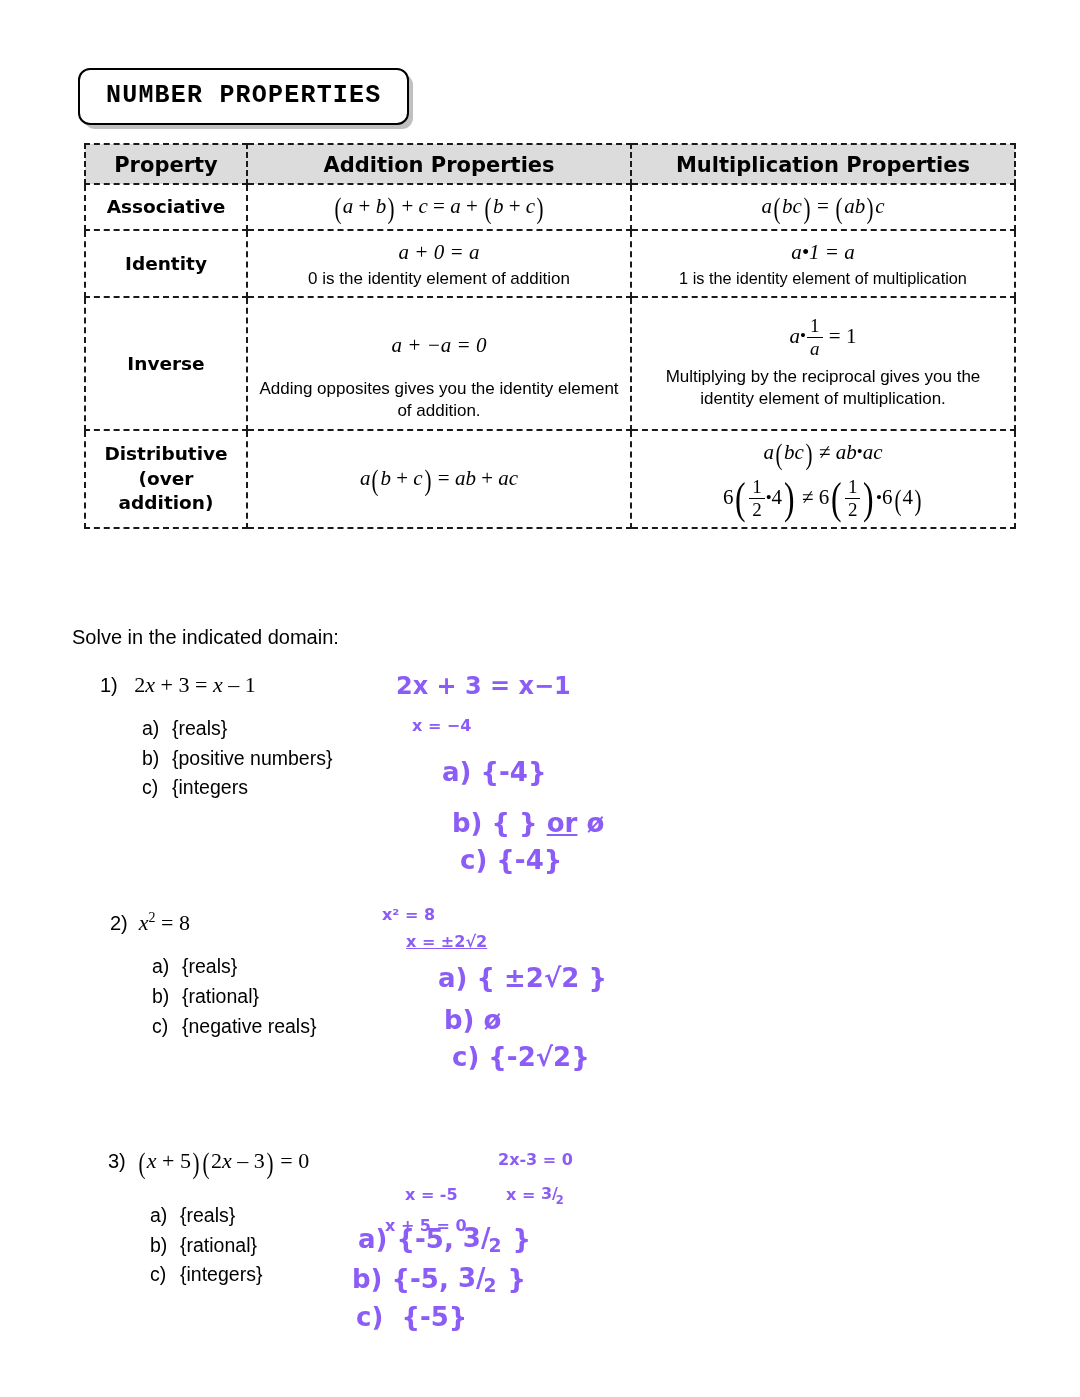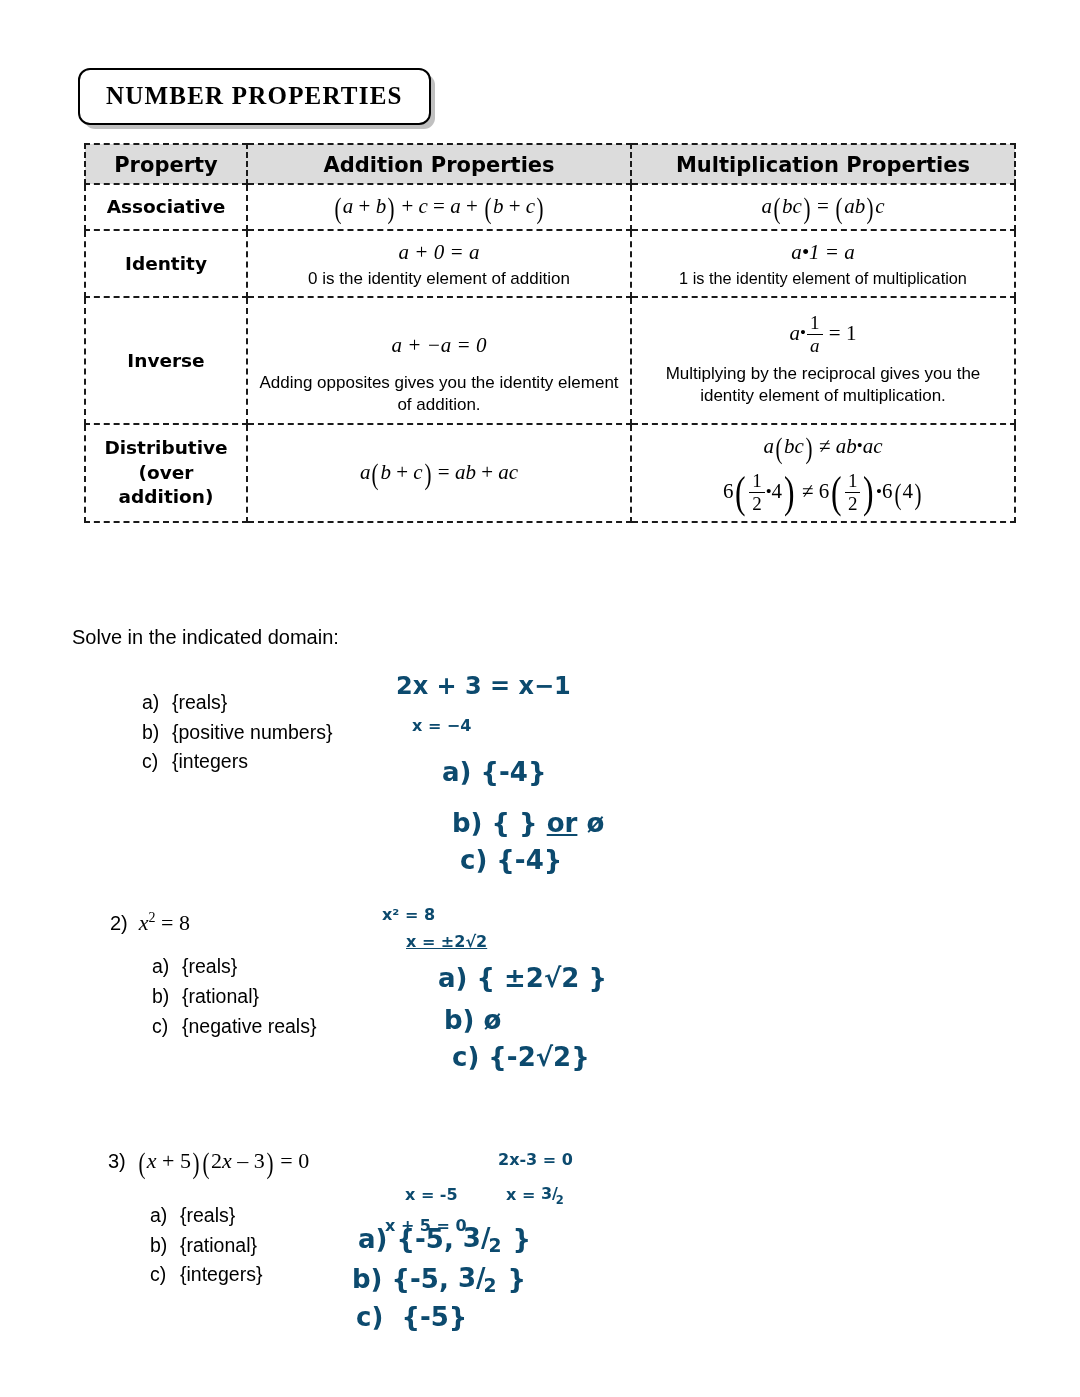--- a/index.html
+++ b/index.html
@@ -24,21 +24,21 @@
   }
   .title-box {
     border: 2px solid #000;
     border-radius: 12px;
     background: #fff;
     padding: 13px 26px 15px 26px;
     box-shadow: 5px 5px 0 -1px rgba(140,140,140,0.55);
     display: inline-block;
   }
   .title-box .title-text {
-    font-family: Liberation Serif, serif;
+    font-family: Liberation Mono, monospace;
     font-weight: bold;
     font-size: 25px;
     letter-spacing: 1.2px;
     line-height: 1;
     white-space: nowrap;
   }
 
   
   .props-table {
     position: absolute;
@@ -165,21 +165,21 @@
   }
   .choices .row { white-space: nowrap; }
   .choices .lbl {
     display: inline-block;
     width: 30px;
   }
 
   
   .hand {
     position: absolute;
-    color: #0c4a6e;
+    color: #8b5cf6;
     font-family: "DejaVu Sans", sans-serif;
     font-weight: bold;
     white-space: nowrap;
   }
   .hand.sz1 { font-size: 16px; }
   .hand.sz2 { font-size: 24px; }
   .hand.sz3 { font-size: 26px; }
   .hand .u { text-decoration: underline; }
   .dfrac {
     display: inline-block;
@@ -234,21 +234,21 @@
       <td>
         <div class="formula">a•1 = a</div>
         <div class="note tight">1 is the identity element of multiplication</div>
       </td>
     </tr>
 
     <tr>
       <td class="prop-name">Inverse</td>
       <td>
         <div class="formula" style="margin-top:26px">a + −a = 0</div>
-        <div class="note" style="margin-top:10px">Adding opposites gives you the identity element of addition.</div>
+        <div class="note" style="margin-top:16px">Adding opposites gives you the identity element of addition.</div>
       </td>
       <td>
         <div class="formula">
           <i>a</i><span class="dotop">•</span><span class="frac"><span class="top">1</span><span class="bot">a</span></span> <span class="op">=</span> <span class="num">1</span>
         </div>
         <div class="note" style="margin-top:6px">Multiplying by the reciprocal gives you the identity element of multiplication.</div>
       </td>
     </tr>
 
     <tr>
@@ -268,20 +268,24 @@
           <span class="num">6</span><span class="bigparen">(</span><span class="frac"><span class="top">1</span><span class="bot upright">2</span></span><span class="bigparen">)</span><span class="dotop">•</span><span class="num">6</span><span class="medparen">(</span><span class="num">4</span><span class="medparen">)</span>
         </div>
       </td>
     </tr>
   </tbody>
 </table>
 
 <div class="solve-label">Solve in the indicated domain:</div>
 
 <div class="problem" style="left:100px; top:672px;">
+  <div class="p-stem">
+    <span class="lead">1)</span>
+    &nbsp;&nbsp;2<span class="v">x</span> + 3 = <span class="v">x</span> – 1
+  </div>
   <div class="choices">
     <div class="row"><span class="lbl">a)</span><span>{reals}</span></div>
     <div class="row"><span class="lbl">b)</span><span>{positive numbers}</span></div>
     <div class="row"><span class="lbl">c)</span><span>{integers</span></div>
   </div>
 </div>
 
 <div class="hand sz2" style="left:396px; top:672px;">2x + 3 = x−1</div>
 <div class="hand sz1" style="left:412px; top:716px;">x = −4</div>
 <div class="hand sz3" style="left:442px; top:757px;">

